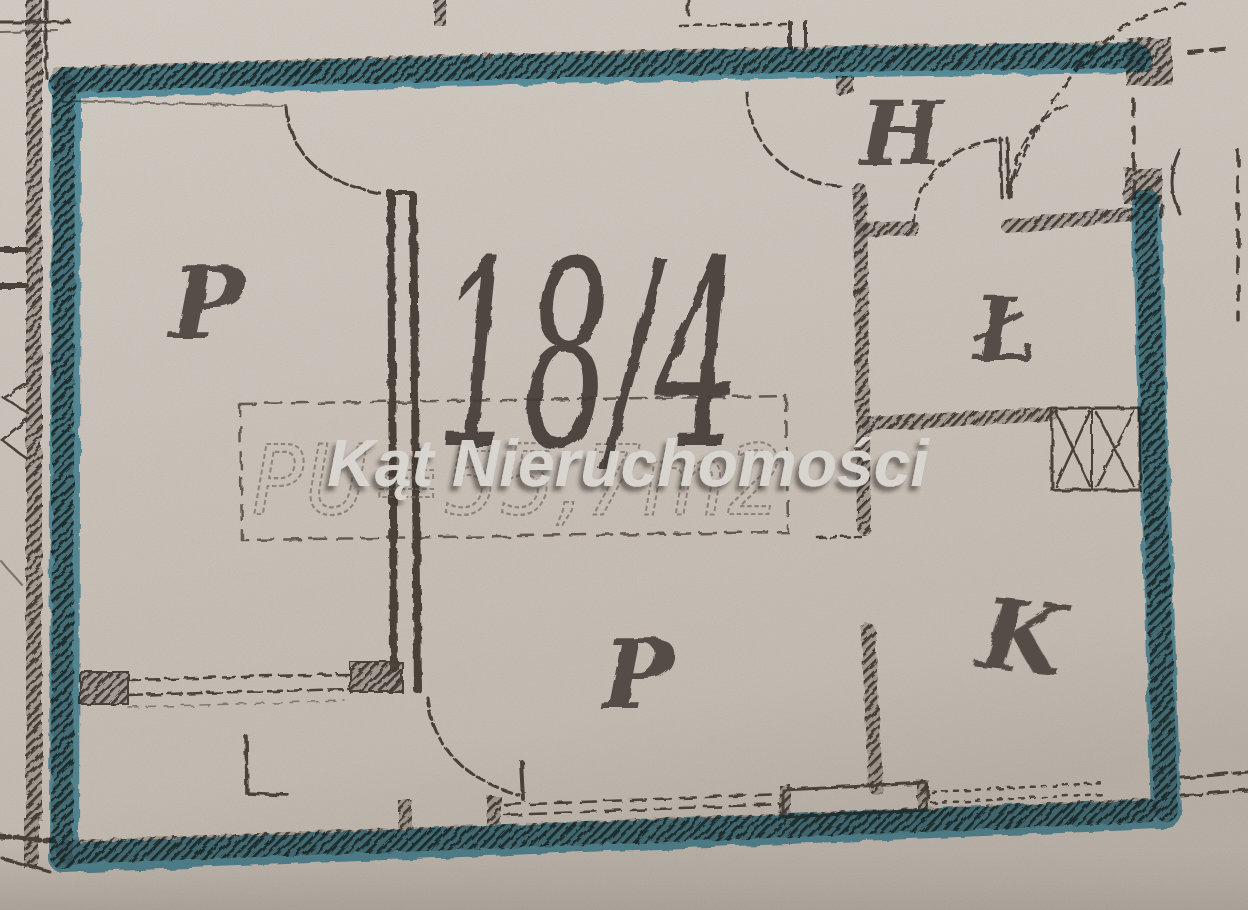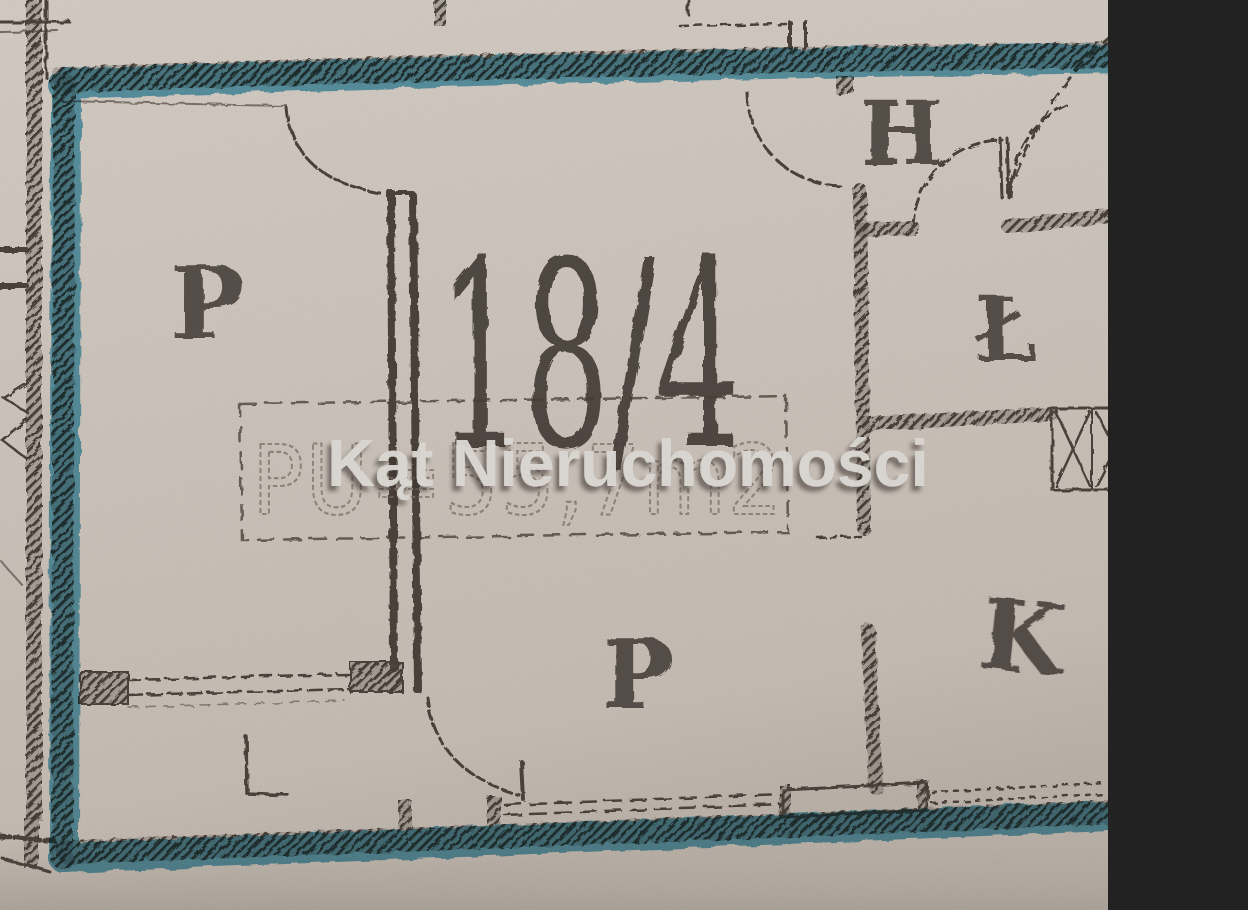--- a/index.html
+++ b/index.html
@@ -1,18 +1,19 @@
 <!DOCTYPE html>
 <html><head>
 <meta charset="utf-8">
 <style>
   html,body{margin:0;padding:0;background:#222;}
   .photo{
-    position:relative;width:1108px;height:910px;overflow:hidden;
+    position:relative;width:1248px;height:910px;overflow:hidden;
     font-family:"Liberation Sans",sans-serif;
+    font-style:italic;
   }
   svg{display:block}
   .roomlabel{font-family:"DejaVu Serif",serif;font-weight:bold;fill:#47403a;opacity:.88;}
   .unitlabel{font-family:"DejaVu Serif",serif;fill:#453e38;opacity:.92;}
   .pencil{font-family:"DejaVu Sans",sans-serif;fill:none;stroke:#7c7268;stroke-width:2.2;
           stroke-dasharray:5 3;opacity:.75;letter-spacing:2px;}
   .wm{font-family:"Liberation Sans",sans-serif;font-weight:bold;opacity:.97;}
 </style>
 </head>
 <body>

